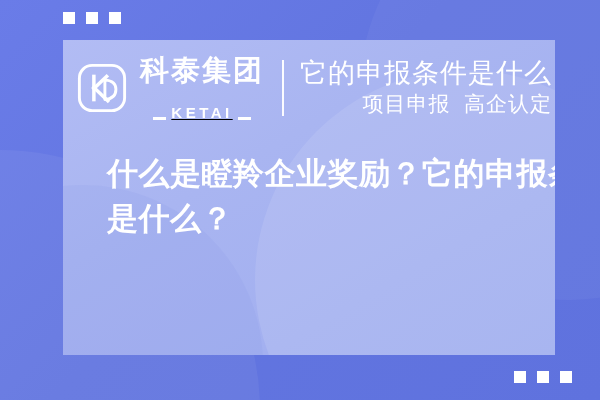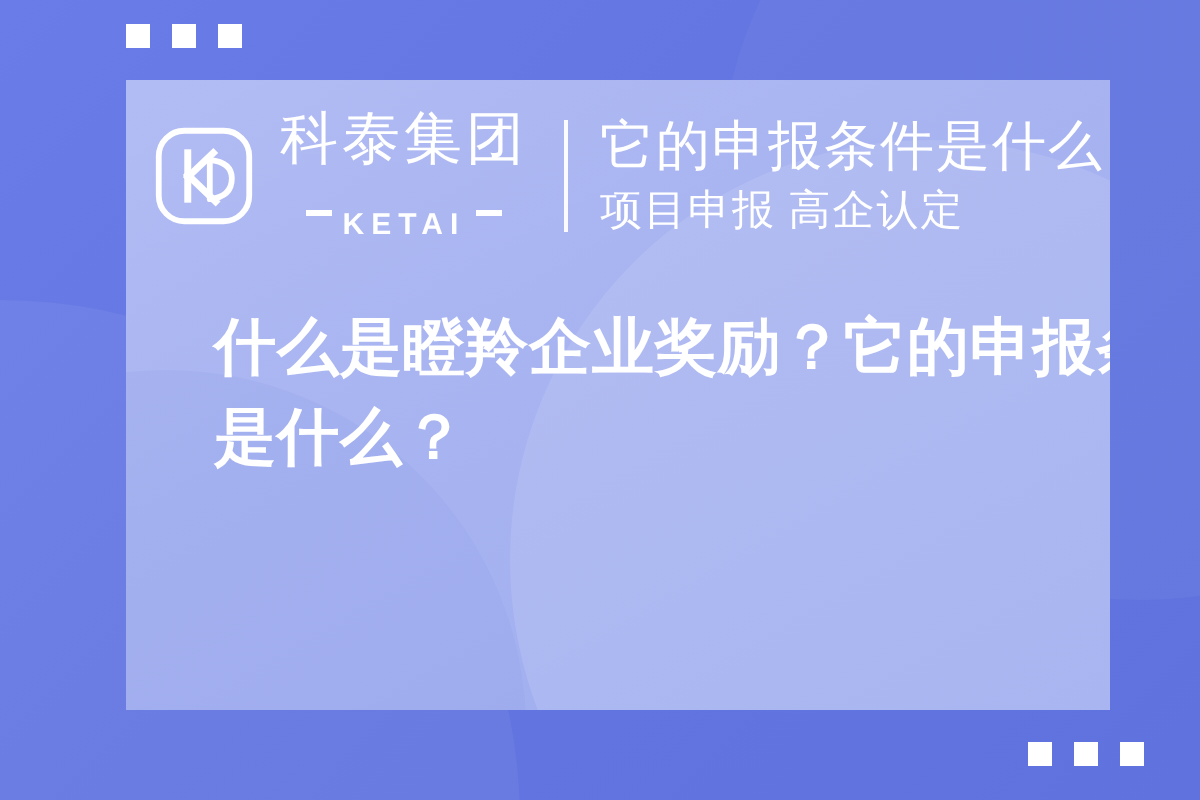--- a/index.html
+++ b/index.html
@@ -118,30 +118,31 @@
   }
   #brand-text {
     display: flex;
     flex-direction: column;
     align-items: center;
     justify-content: center;
     line-height: 1;
   }
   #brand-cn {
     font-size: 29px;
-    font-weight: 400;
+    font-weight: 700;
     color: #ffffff;
     letter-spacing: 2px;
     white-space: nowrap;
   }
   #brand-en-row {
     display: flex;
-    align-items: flex-start;
+    align-items: flex-end;
     gap: 5px;
     margin-top: 20px;
+    text-decoration: underline;
   }
   #brand-en-row .rule {
     width: 13px;
     height: 3px;
     background: #ffffff;
   }
   #brand-en {
     font-size: 15px;
     font-weight: 700;
     color: #ffffff;
@@ -164,27 +165,28 @@
     flex: 0 0 auto;
   }
   #tagline-main {
     font-size: 27px;
     color: #ffffff;
     letter-spacing: 1px;
     line-height: 1.12;
     white-space: nowrap;
   }
   #tagline-sub {
-    font-family: Liberation Serif, serif;
+    font-family: Liberation Mono, monospace;
     font-size: 21px;
     color: #ffffff;
     letter-spacing: 1px;
     line-height: 1.2;
     margin-top: 5px;
     white-space: nowrap;
+    text-align: right;
   }
 
   
   #headline {
     position: absolute;
     left: 0;
     top: 112px;
     width: 520px;
     font-size: 31px;
     font-weight: 700;

